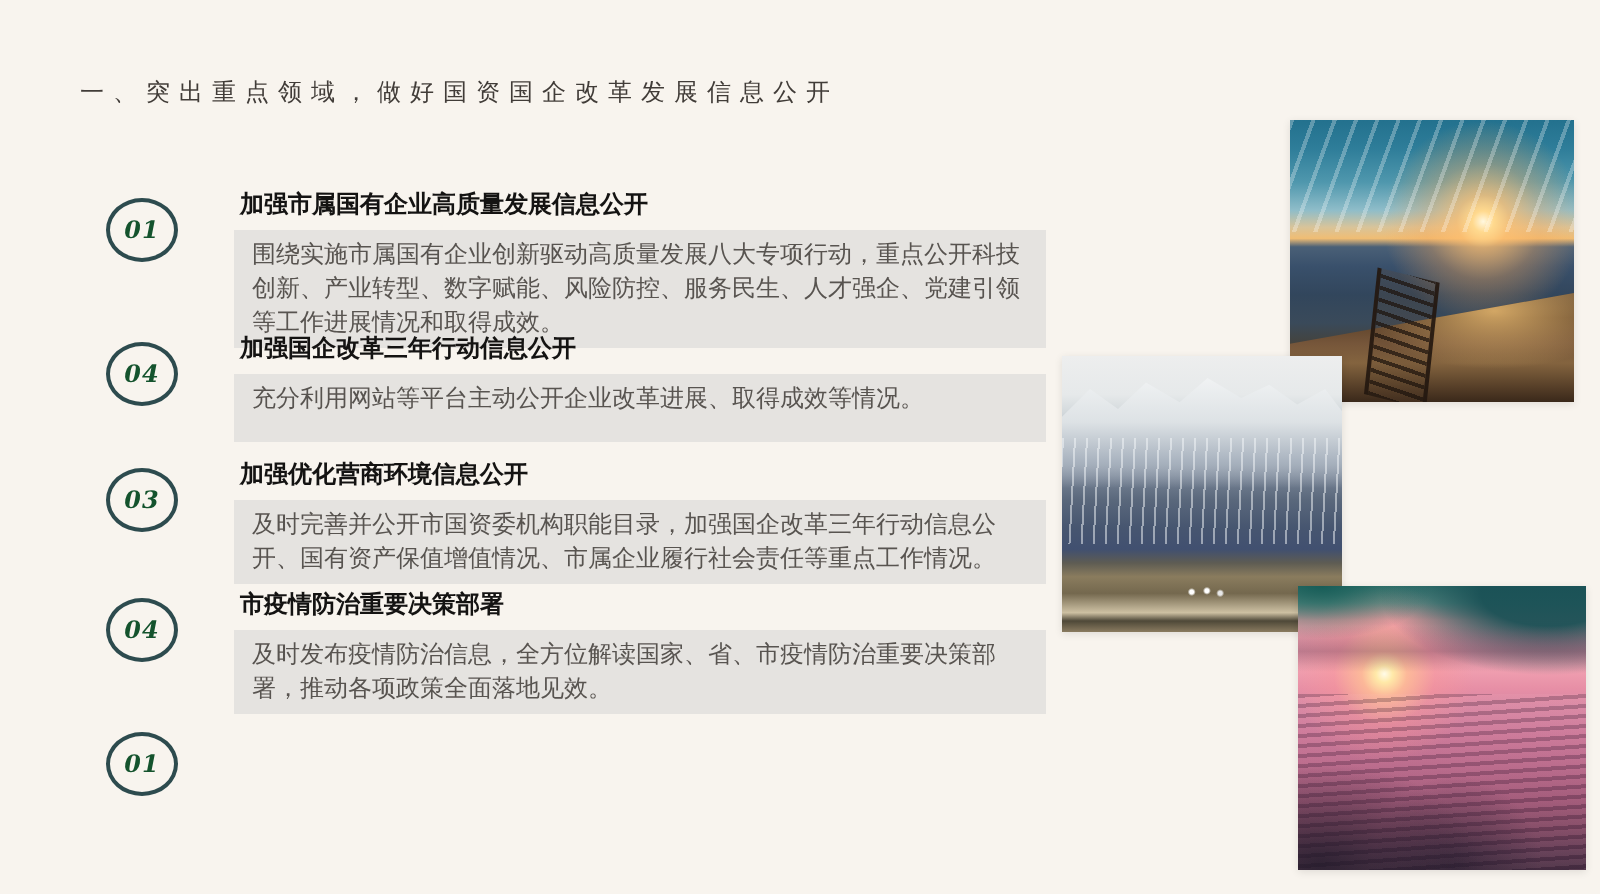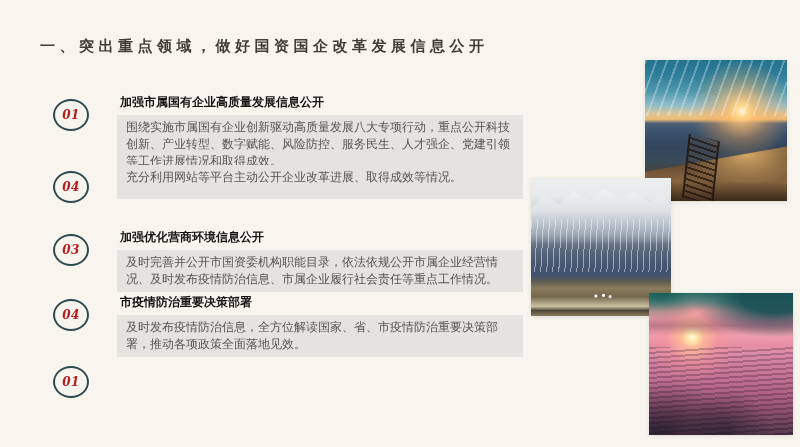--- a/index.html
+++ b/index.html
@@ -4,39 +4,39 @@
 <style>
   html,body{margin:0;padding:0;}
   body{font-family:"Liberation Sans",sans-serif;background:#ccc;}
   .slide{
     position:relative;width:800px;height:447px;overflow:hidden;
     background:#f8f4ee;
   }
   
   .slide-title{
     position:absolute;left:40px;top:36px;width:530px;
-    font-size:15px;font-weight:bold;letter-spacing:4.5px;
+    font-size:12px;font-weight:normal;letter-spacing:4.5px;
     color:#413c38;line-height:20px;
   }
   
   .item{position:absolute;left:53px;width:472px;}
   .item-1{top:93px;}
   .item-2{top:165px;}
   .item-3{top:228px;}
   .item-4{top:293px;}
   .item-5{top:360px;}
   .num-circle{
     position:absolute;left:0;top:6px;width:32px;height:28px;
     border:2px solid #2d4b4e;border-radius:50%;
     display:flex;align-items:center;justify-content:center;
     background:transparent;
   }
   .num-circle span{
     font-family:"DejaVu Serif",serif;font-style:italic;font-weight:bold;
-    font-size:12px;color:#b91c1c;letter-spacing:0.5px;
+    font-size:12px;color:#14532d;letter-spacing:0.5px;
   }
   .item-content{margin-left:64px;}
   .item-heading{
     margin:0 0 3px 3px;font-size:12px;font-weight:bold;
     color:#141312;line-height:19px;
   }
   .item-body{
     margin:0;box-sizing:border-box;width:406px;
     background:#e5e3e0;color:#585450;
     font-size:12px;line-height:17px;padding:4px 9px;
@@ -129,31 +129,32 @@
       <h3 class="item-heading">加强市属国有企业高质量发展信息公开</h3>
       <p class="item-body">围绕实施市属国有企业创新驱动高质量发展八大专项行动，重点公开科技创新、产业转型、数字赋能、风险防控、服务民生、人才强企、党建引领等工作进展情况和取得成效。</p>
     </div>
   </div>
 
   <div class="item item-2">
     <div class="num-circle">
       <span>04</span>
     </div>
     <div class="item-content">
+      <h3 class="item-heading">加强国企改革三年行动信息公开</h3>
       <p class="item-body">充分利用网站等平台主动公开企业改革进展、取得成效等情况。</p>
     </div>
   </div>
 
   <div class="item item-3">
     <div class="num-circle">
       <span>03</span>
     </div>
     <div class="item-content">
       <h3 class="item-heading">加强优化营商环境信息公开</h3>
-      <p class="item-body">及时完善并公开市国资委机构职能目录，依法依规公开市属企业经营情况、及时发布疫情防治信息、市属企业履行社会责任等重点工作情况。</p>
+      <p class="item-body">及时完善并公开市国资委机构职能目录，加强国企改革三年行动信息公开、国有资产保值增值情况、市属企业履行社会责任等重点工作情况。</p>
     </div>
   </div>
 
   <div class="item item-4">
     <div class="num-circle">
       <span>04</span>
     </div>
     <div class="item-content">
       <h3 class="item-heading">市疫情防治重要决策部署</h3>
       <p class="item-body">及时发布疫情防治信息，全方位解读国家、省、市疫情防治重要决策部署，推动各项政策全面落地见效。</p>

